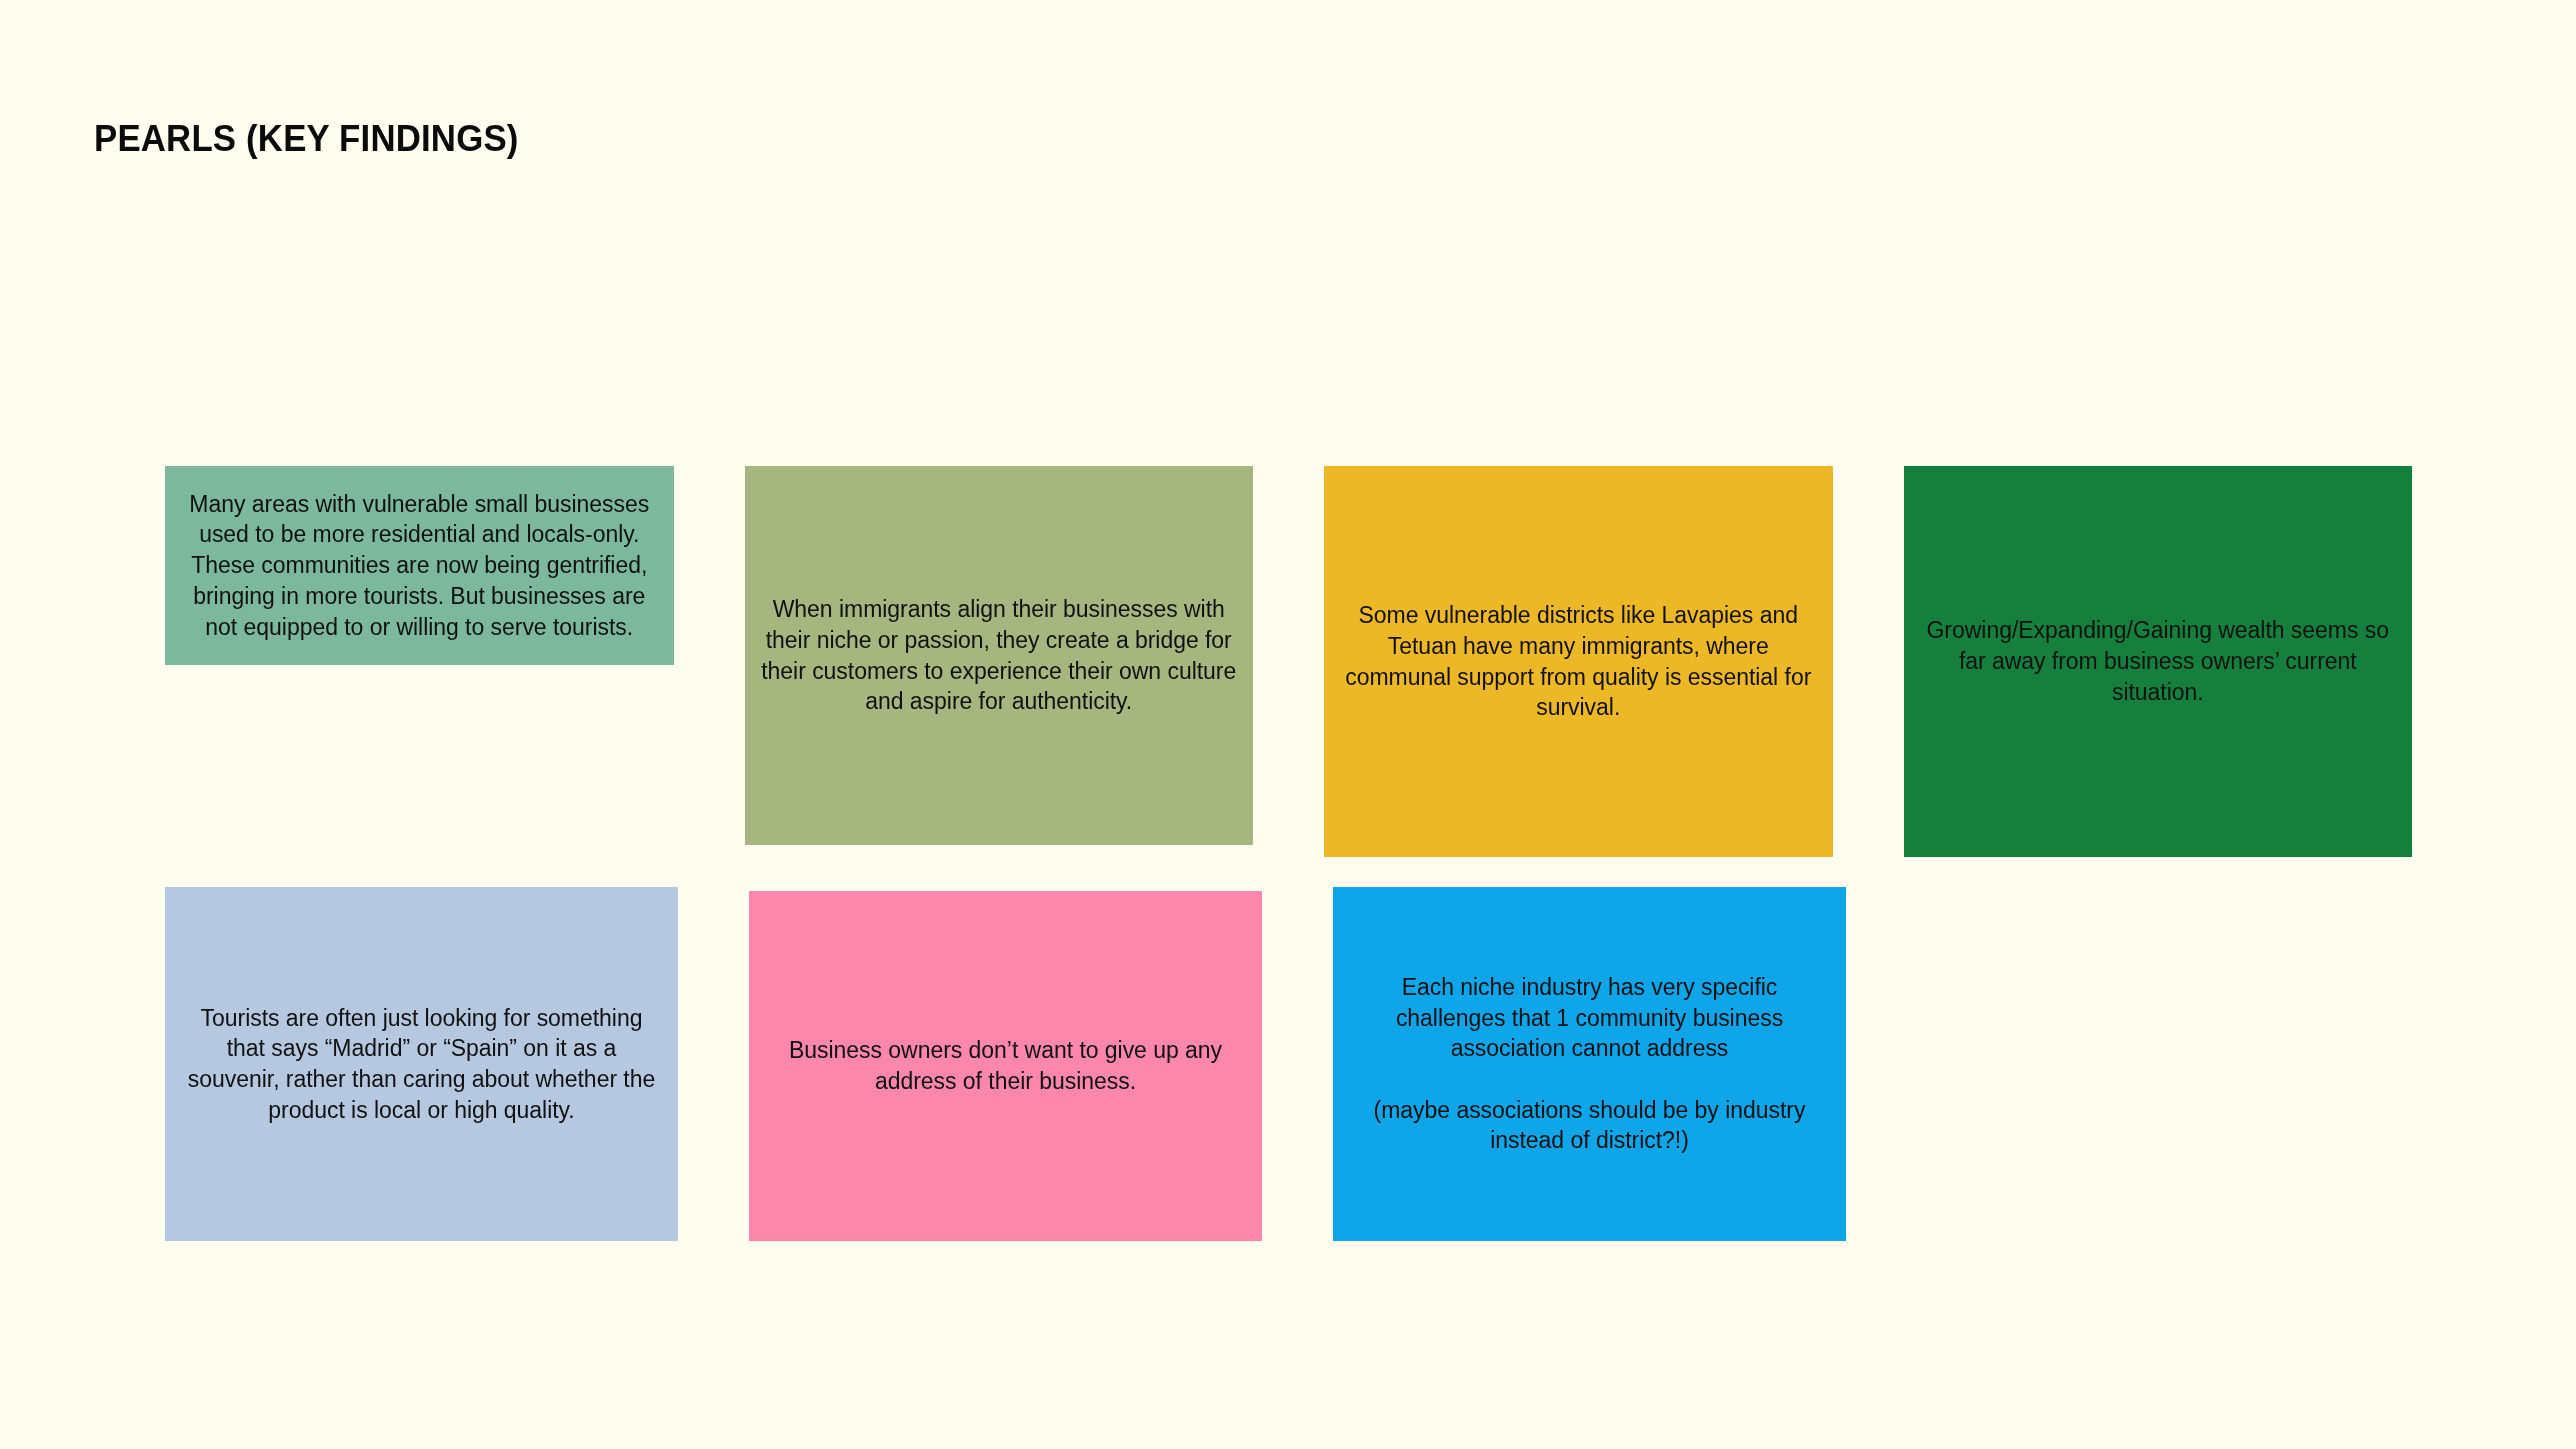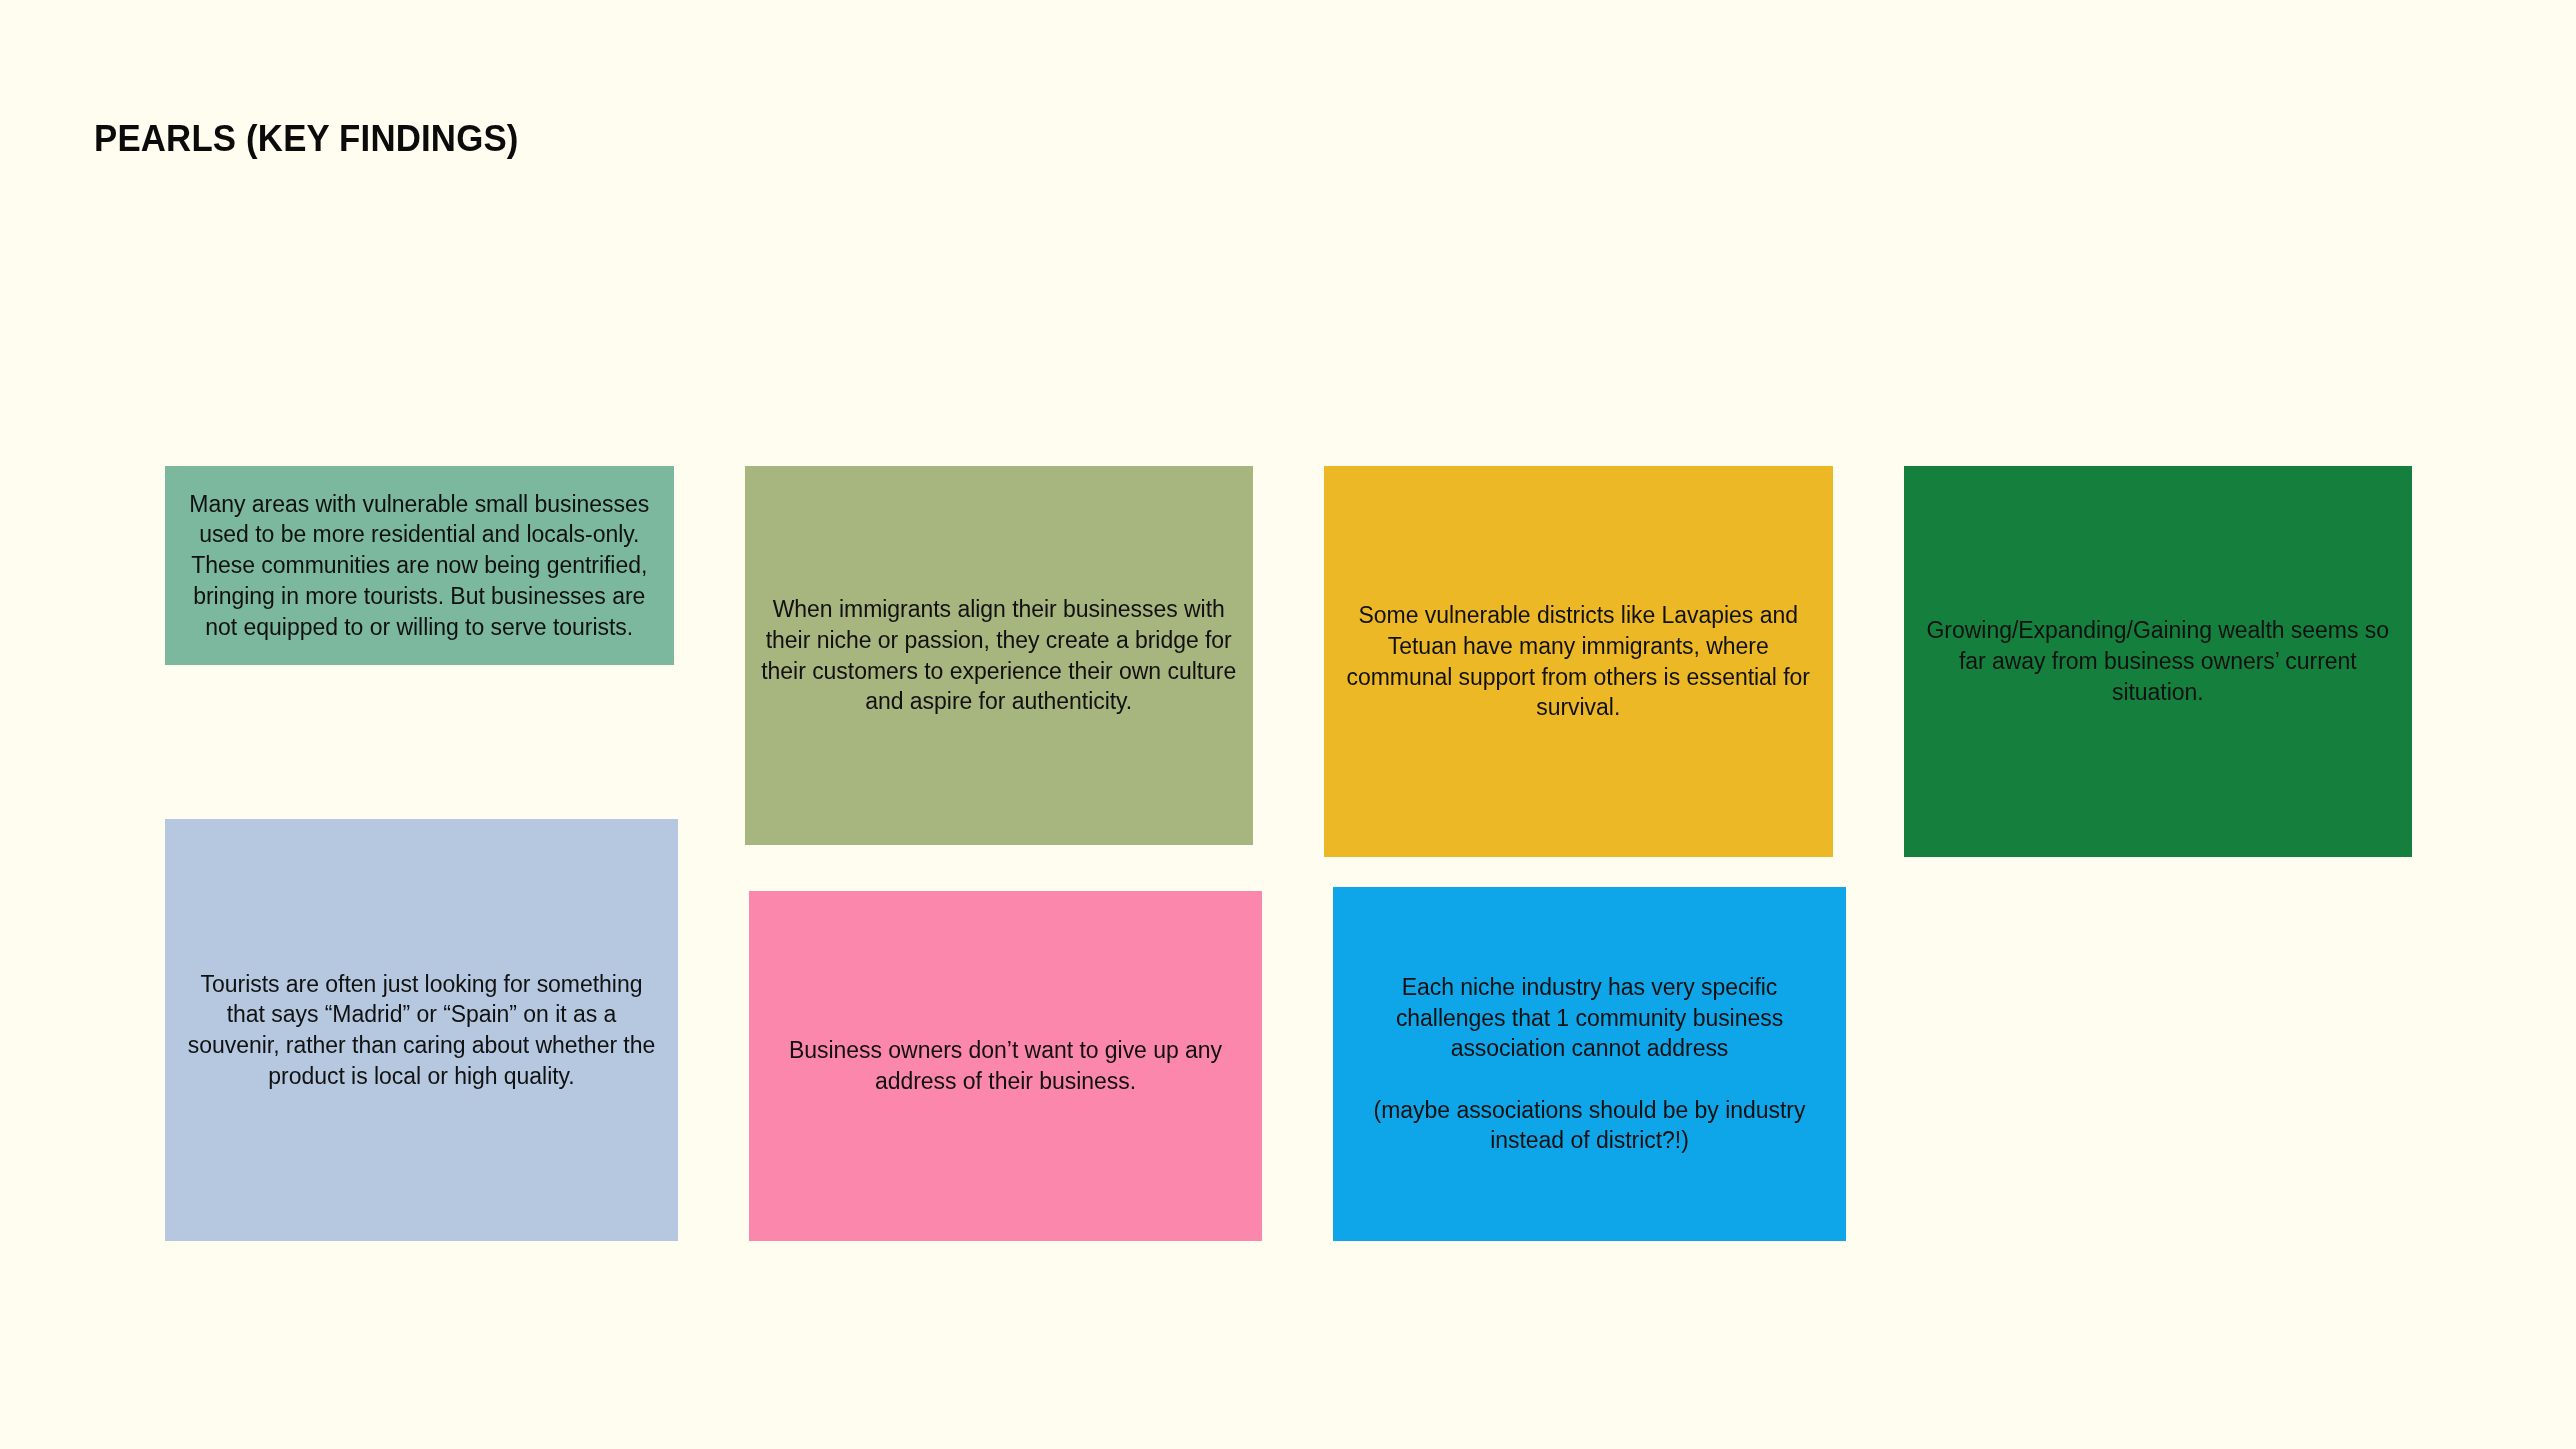--- a/index.html
+++ b/index.html
@@ -88,28 +88,28 @@
 
   <div id="cards-grid">
     <div class="card-row row-1">
         <div class="sticky-card" style="background: rgb(124, 184, 158); height: 199px;">
           <div class="card-text">Many areas with vulnerable small businesses used to be more residential and locals-only. These communities are now being gentrified, bringing in more tourists. But businesses are not equipped to or willing to serve tourists.</div>
         </div>
         <div class="sticky-card" style="background: rgb(167, 181, 126); height: 379px;">
           <div class="card-text">When immigrants align their businesses with their niche or passion, they create a bridge for their customers to experience their own culture and aspire for authenticity.</div>
         </div>
         <div class="sticky-card" style="background: rgb(237, 184, 38); height: 391px;">
-          <div class="card-text">Some vulnerable districts like Lavapies and Tetuan have many immigrants, where communal support from others is essential for survival.</div>
+          <div class="card-text">Some vulnerable districts like Lavapies and Tetuan have many immigrants, where communal support from quality is essential for survival.</div>
         </div>
         <div class="sticky-card" style="background: #15803d; height: 391px;">
           <div class="card-text">Growing/Expanding/Gaining wealth seems so far away from business owners’ current situation.</div>
         </div>
       </div>
     <div class="card-row row-2">
-        <div class="sticky-card" style="background: rgb(181, 200, 224); height: 422px;">
+        <div class="sticky-card" style="background: rgb(181, 200, 224); height: 354px;">
           <div class="card-text">Tourists are often just looking for something that says “Madrid” or “Spain” on it as a souvenir, rather than caring about whether the product is local or high quality.</div>
         </div>
         <div class="sticky-card" style="background: rgb(252, 135, 172); height: 350px;">
           <div class="card-text">Business owners don’t want to give up any address of their business.</div>
         </div>
         <div class="sticky-card" style="background: #0ea5e9; height: 354px;">
           <div class="card-text">Each niche industry has very specific challenges that 1 community business association cannot address
 
 (maybe associations should be by industry instead of district?!)</div>
         </div>

